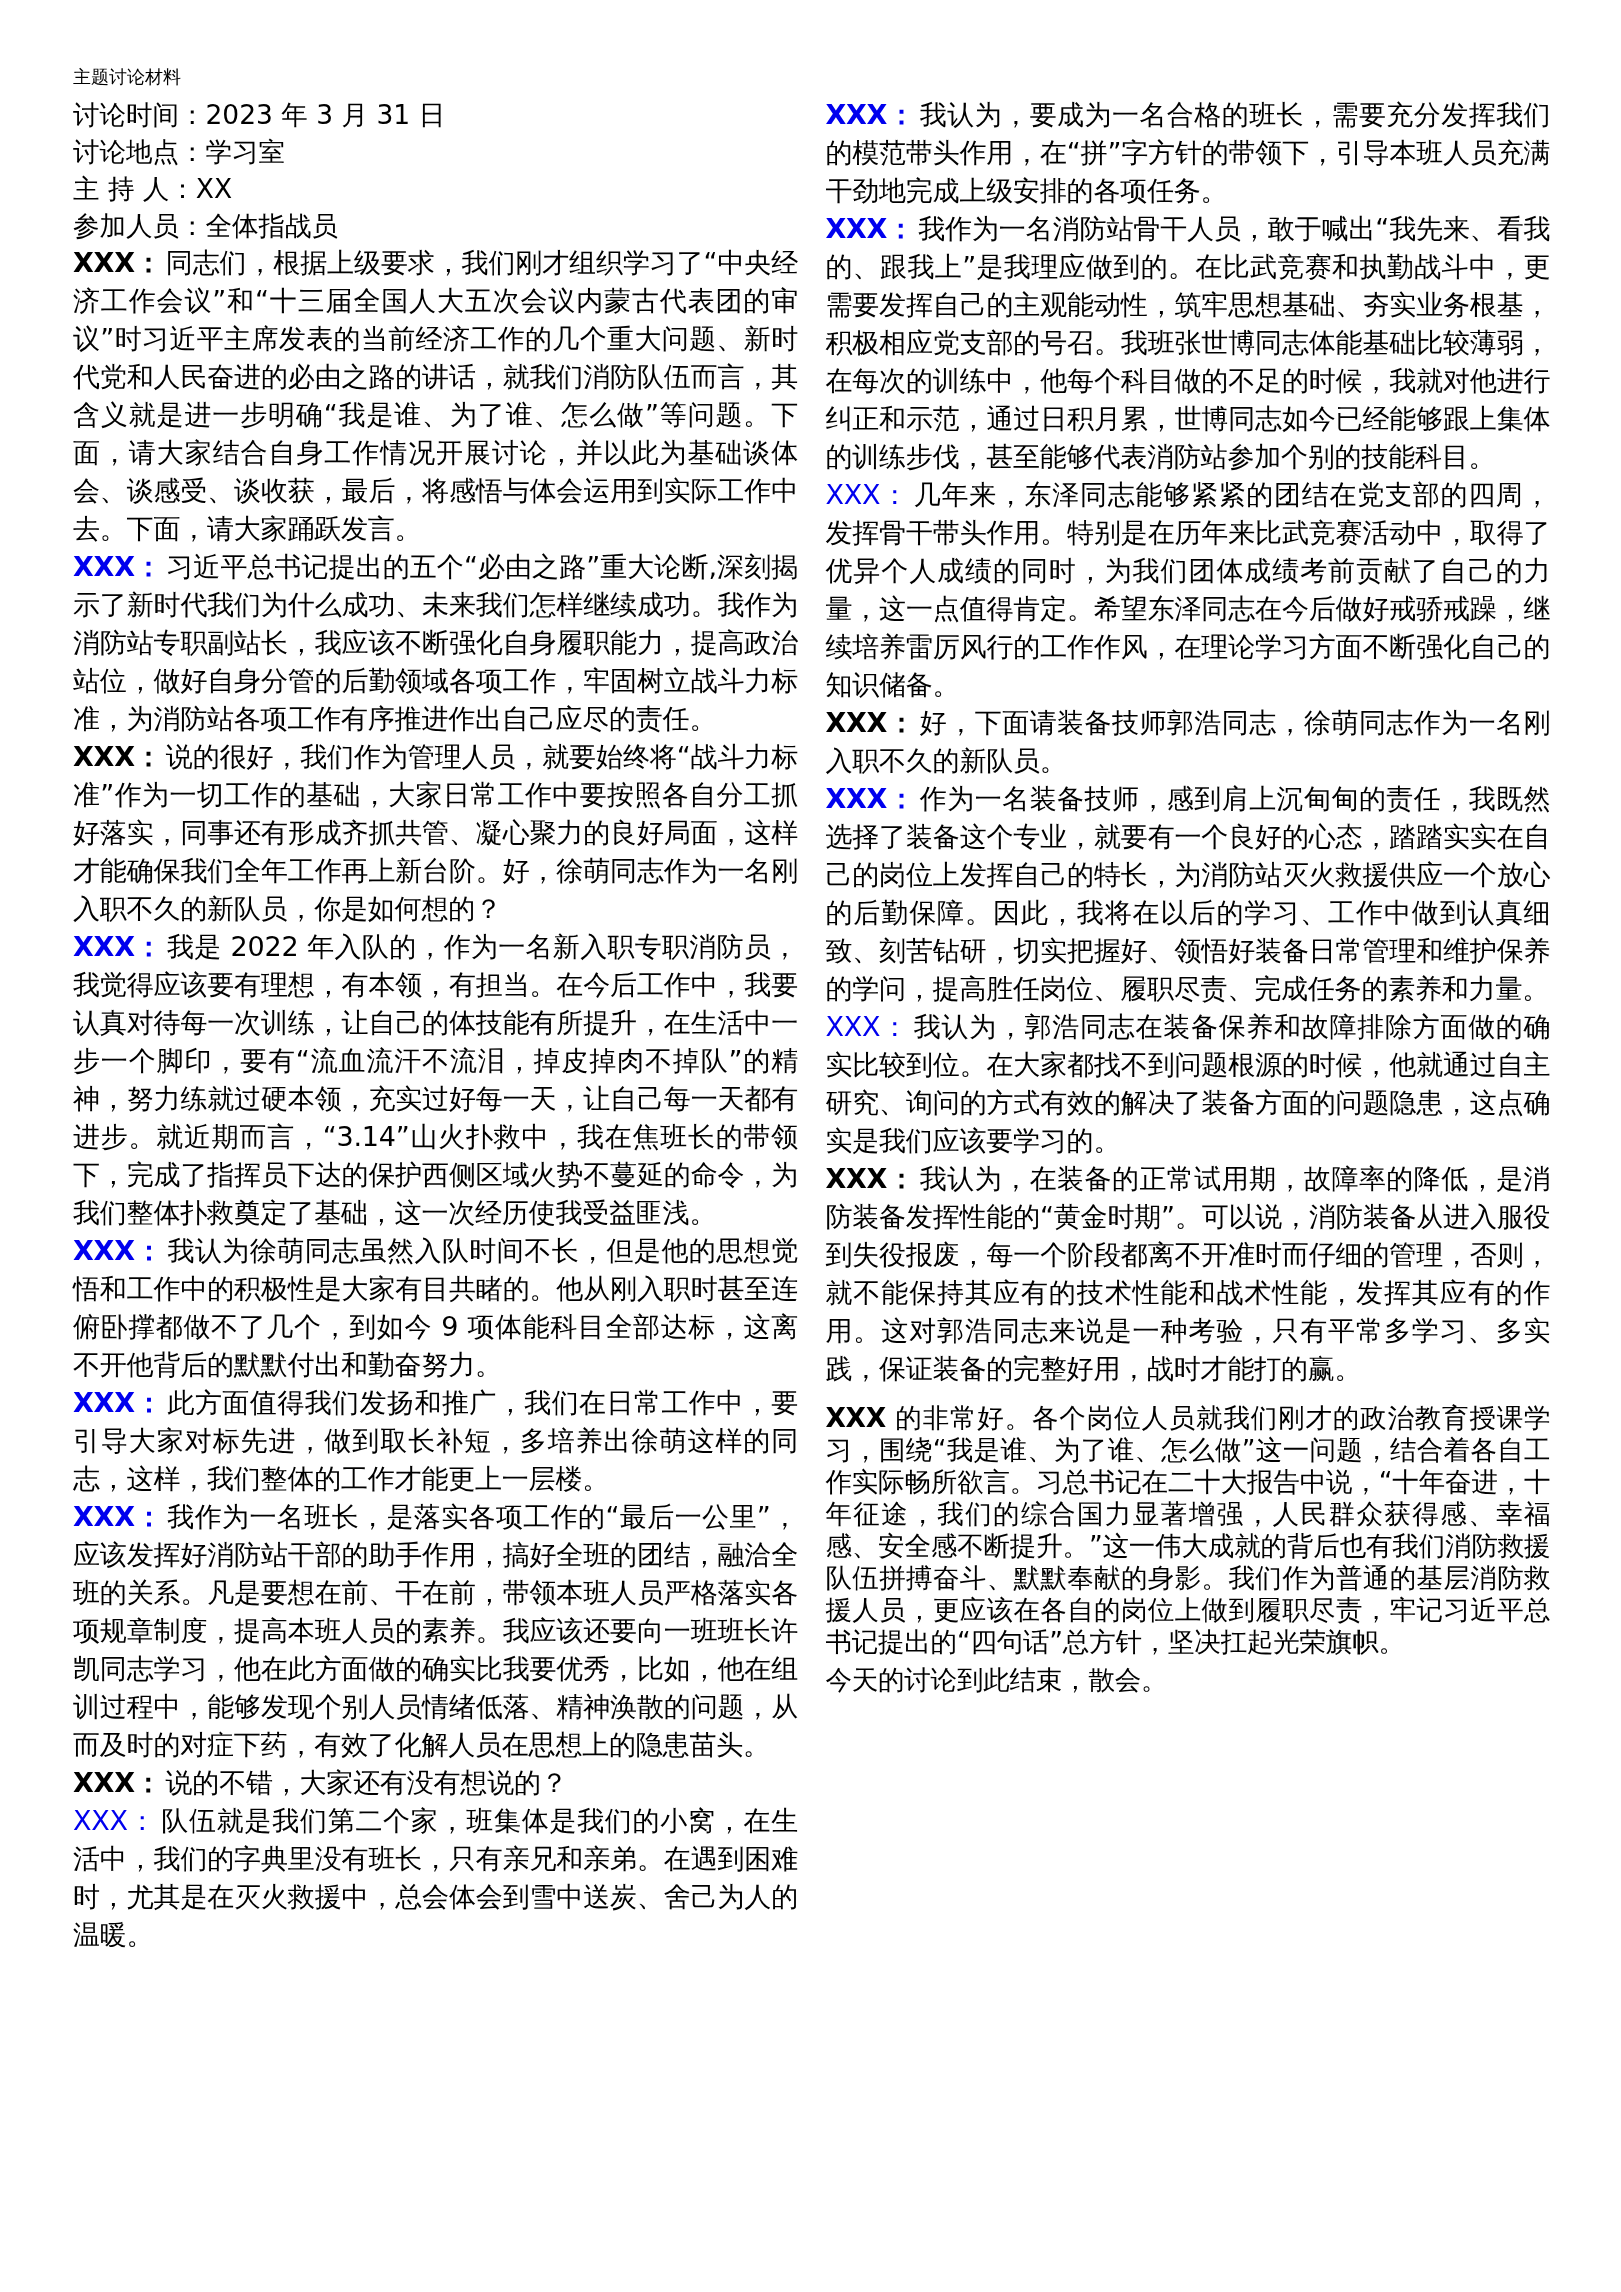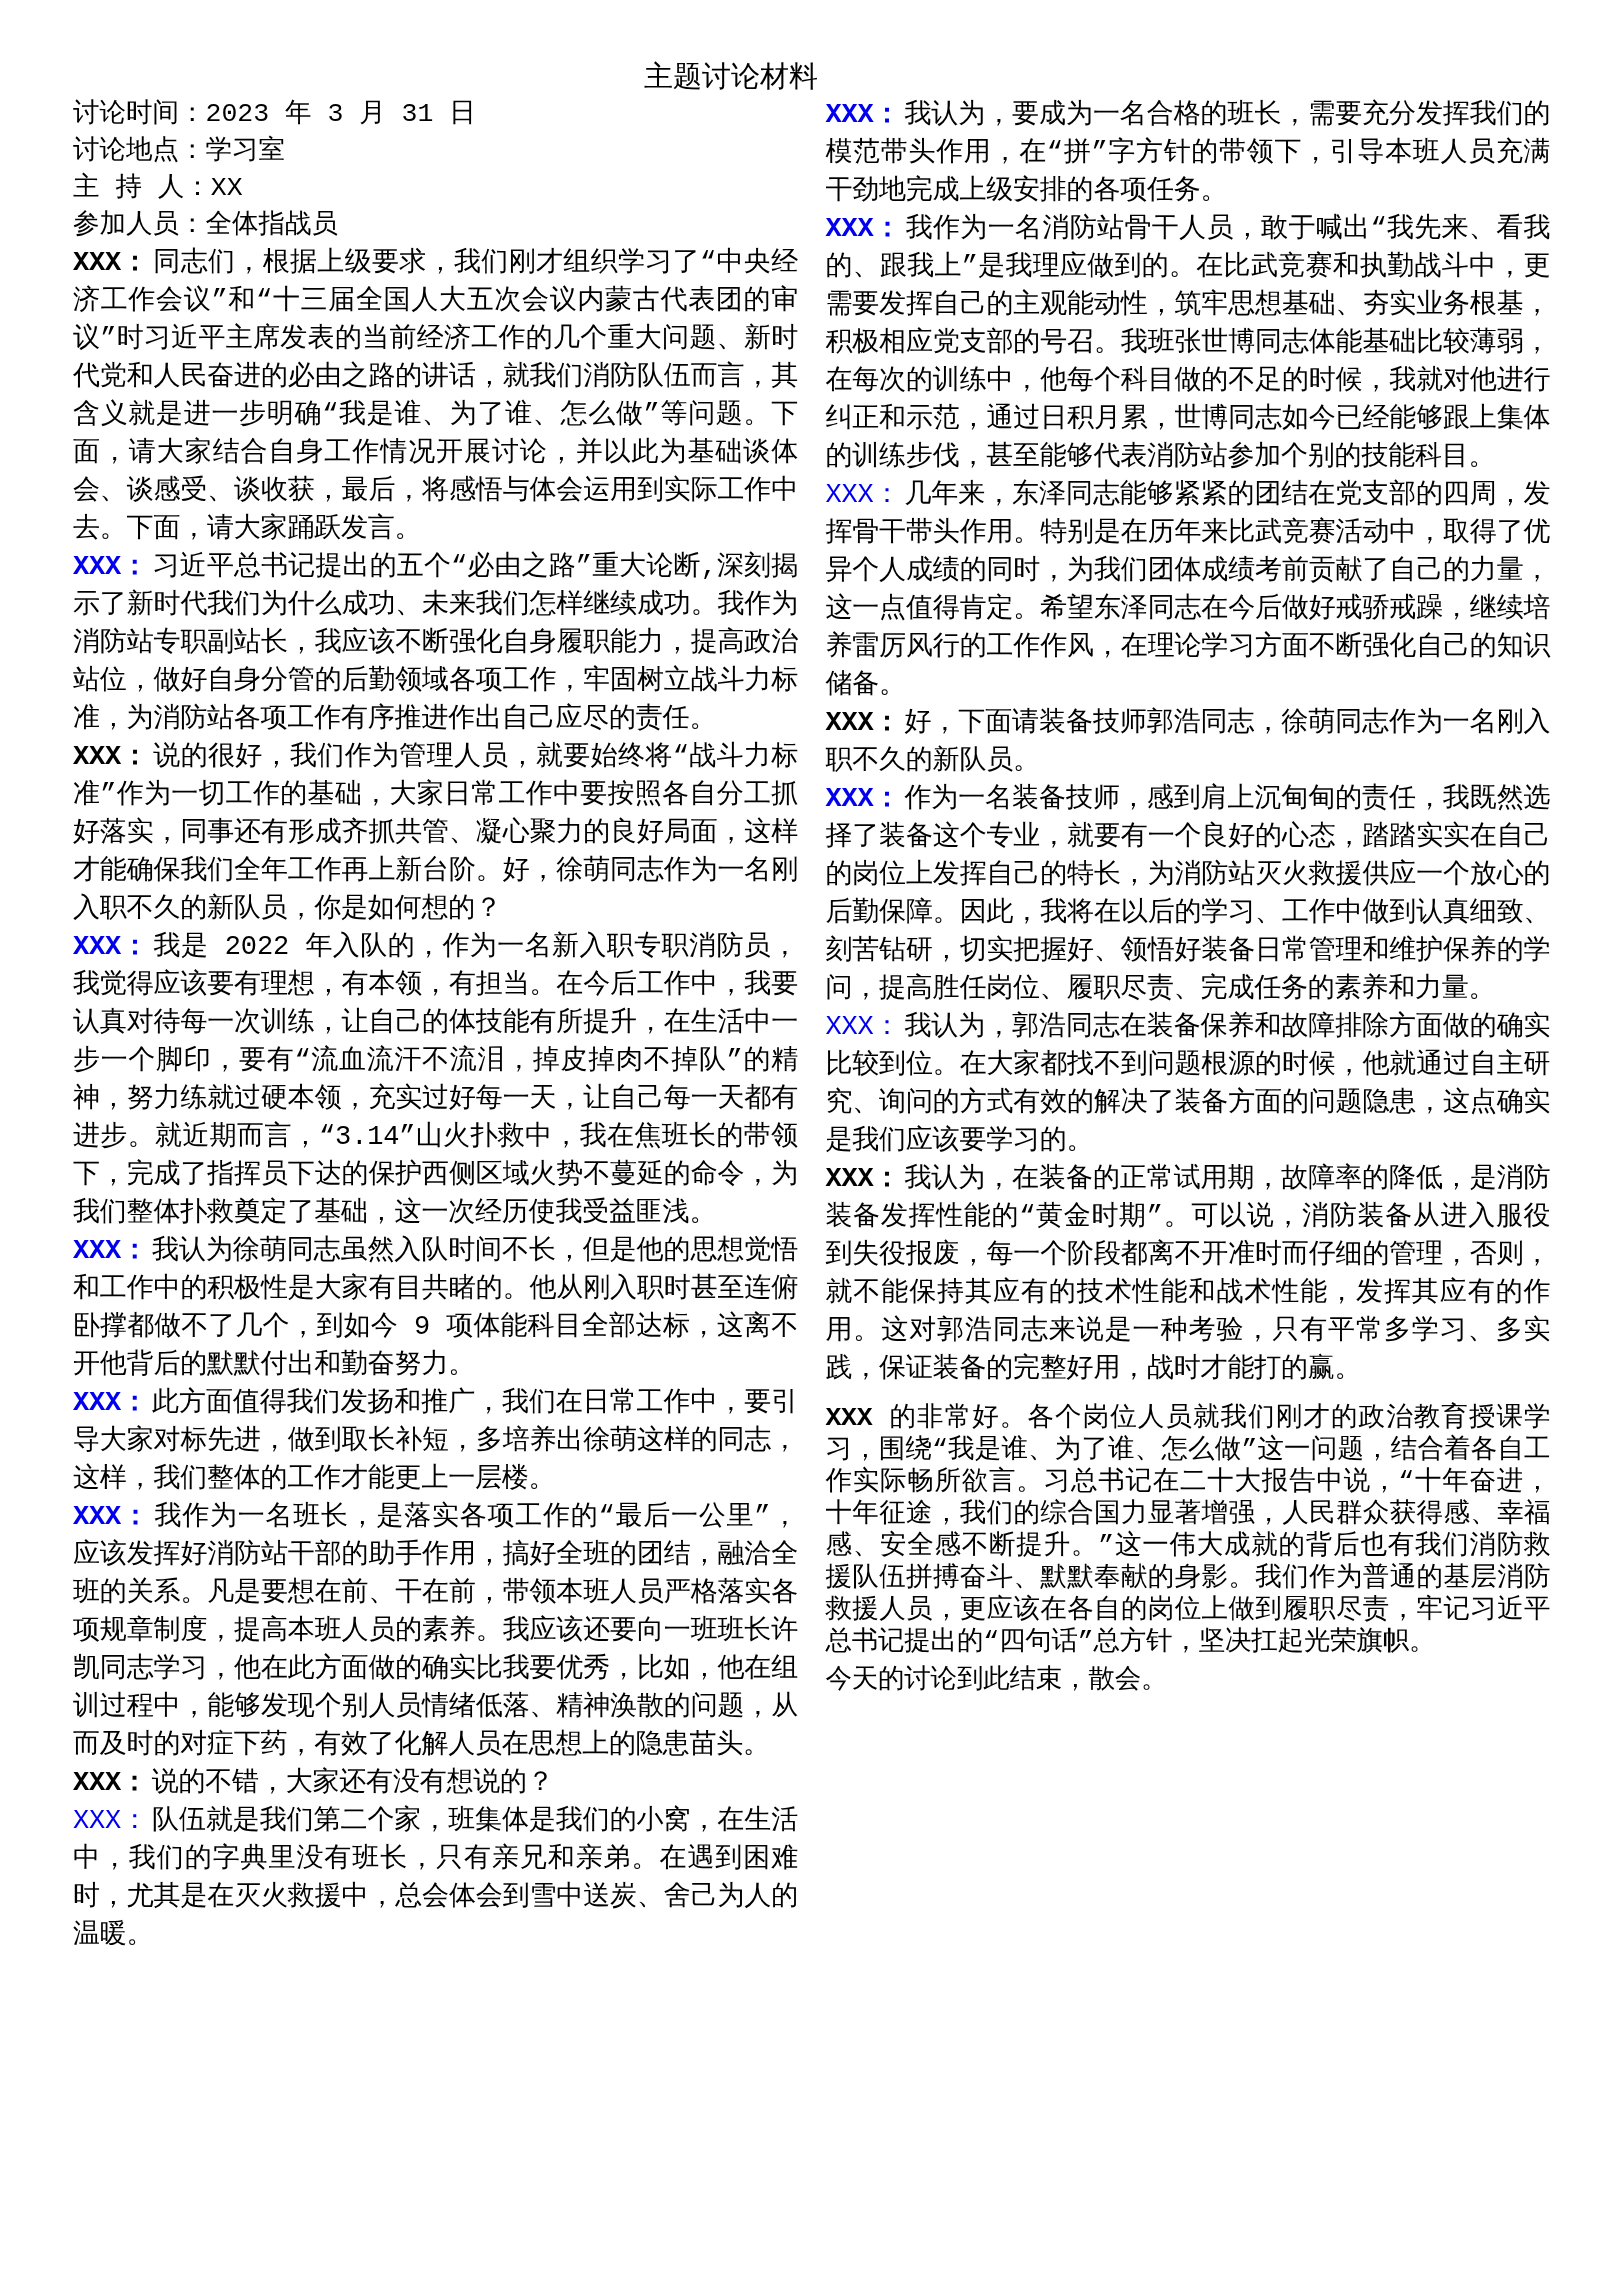--- a/index.html
+++ b/index.html
@@ -17,36 +17,35 @@
   }
   .page {
     position: relative;
     width: 1621px;
     height: 2293px;
     box-sizing: border-box;
     padding: 57px 73px 0 73px;
     background: #ffffff;
   }
   .doc-title {
-    text-align: right;
-    font-size: 29px;
+    text-align: left;
+    font-size: 18px;
     line-height: 39px;
     font-weight: 400;
     margin: 0 0 0 0;
     
     width: 745px;
     margin-left: 0;
   }
   .columns {
     display: flex;
     flex-direction: row;
     align-items: flex-start;
     column-gap: 27.4px;
     margin-top: 0px;
-    font-family: Liberation Mono, monospace;
   }
   .col {
     width: 725px;
     flex: 0 0 725px;
   }
   .col-right {
     padding-top: 0px;
   }
   .meta-line {
     font-size: 26.5px;

